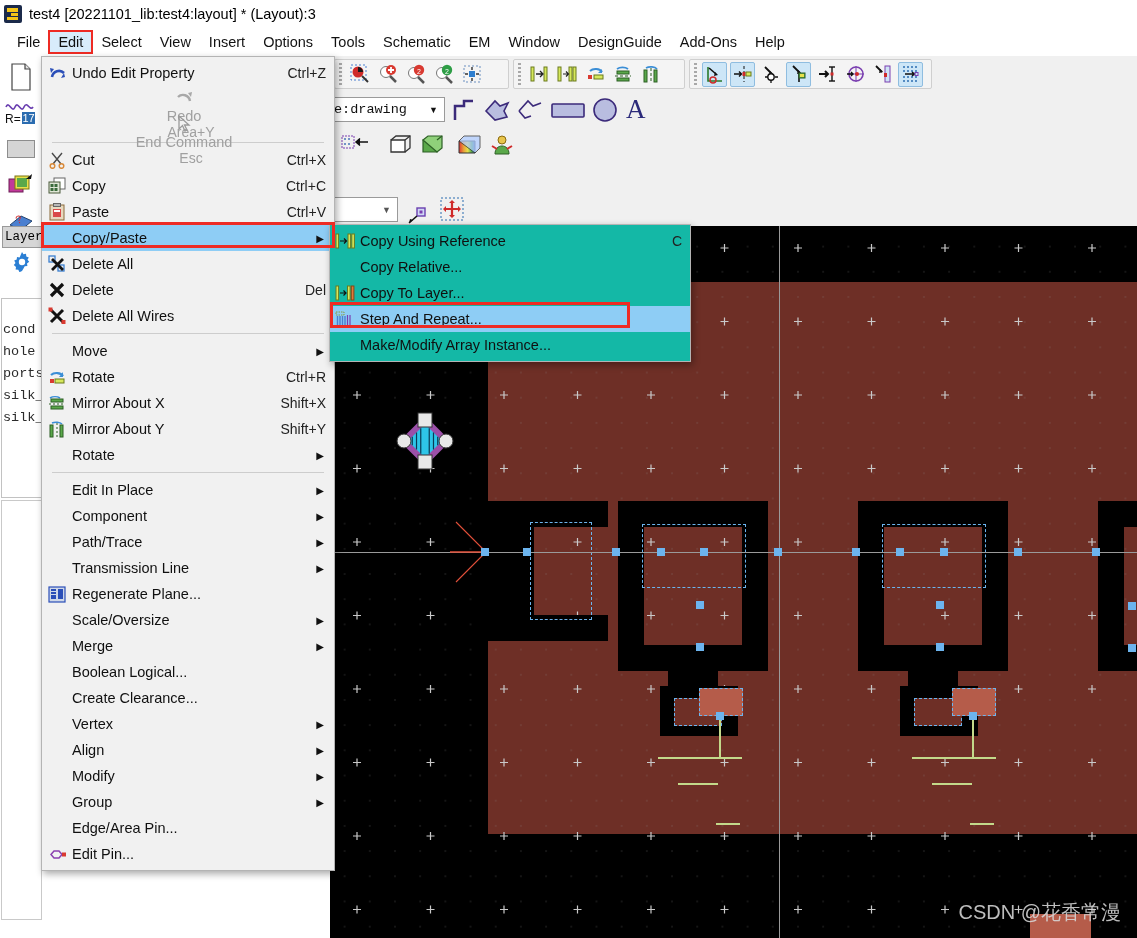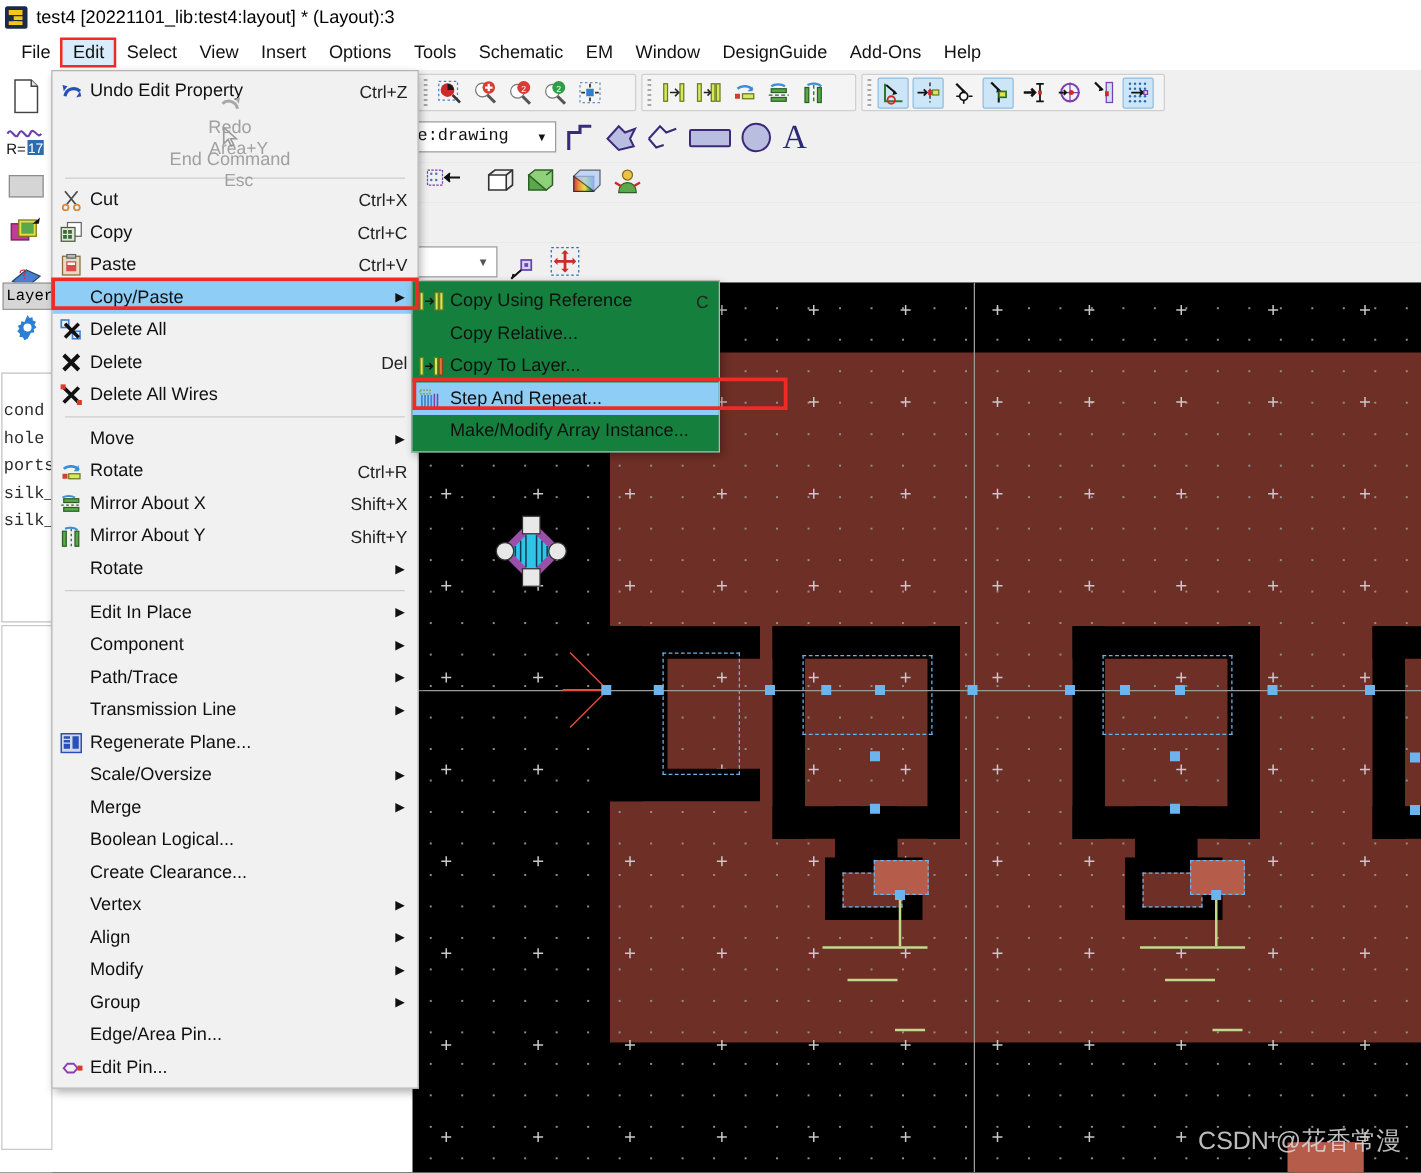--- a/index.html
+++ b/index.html
@@ -55,33 +55,33 @@
   .pad{position:absolute;background:#b55c4a;}
   .selsq{position:absolute;width:8px;height:8px;background:#6cb4ee;}
   .dashrect{position:absolute;border:1px dashed #6cb4ee;box-sizing:border-box;}
   .axis-h{position:absolute;height:1px;background:#9a9a9a;}
   .axis-v{position:absolute;width:1px;background:#9a9a9a;}
   .greenline{position:absolute;background:#c3d98a;}
   #watermark{position:absolute;right:16px;bottom:12px;color:#d8d8d8;font-size:20px;opacity:.88;white-space:nowrap;}
 
   
   #editmenu{position:absolute;left:41px;top:56px;width:294px;background:#f1f1f1;border:1px solid #b4b4b4;box-shadow:2px 3px 7px rgba(0,0,0,.33);z-index:60;padding:3px 0;box-sizing:border-box;}
-  .mi{display:flex;align-items:center;height:26px;padding:0 8px 0 0;position:relative;font-size:14.5px;color:#101010;justify-content:center;}
+  .mi{display:flex;align-items:center;height:26px;padding:0 8px 0 0;position:relative;font-size:14.5px;color:#101010;}
   .mi.disabled{color:#a0a0a0;flex-direction:column;}
   .mi .ico{width:30px;height:22px;display:flex;align-items:center;justify-content:center;flex:none;}
   .mi .lbl{flex:1;white-space:nowrap;}
   .mi .acc{color:#222;font-size:14px;margin-left:14px;white-space:nowrap;}
   .mi.disabled .acc{color:#a0a0a0;}
   .mi .arrow{width:12px;text-align:center;font-size:10px;color:#111;}
   .msep{height:1px;background:#cdcdcd;margin:4px 10px;}
   .mi.hl{background:#8ecdf5;}
   #hlbox{position:absolute;left:41px;top:222px;width:294px;height:26px;border:3px solid #ee2b24;box-sizing:border-box;z-index:62;pointer-events:none;}
 
   
-  #submenu{position:absolute;left:329px;top:224px;width:247px;background:#15803d;border:1px solid #b4b4b4;box-shadow:2px 3px 7px rgba(0,0,0,.33);z-index:61;padding:3px 0;box-sizing:border-box;}
+  #submenu{position:absolute;left:329px;top:224px;width:362px;background:#14b8a6;border:1px solid #b4b4b4;box-shadow:2px 3px 7px rgba(0,0,0,.33);z-index:61;padding:3px 0;box-sizing:border-box;}
   #subhlbox{position:absolute;left:330px;top:302px;width:300px;height:26px;border:3px solid #ee2b24;box-sizing:border-box;z-index:63;pointer-events:none;}
 
   
   svg{display:block;}
 </style>
 </head>
 <body>
 
 <div id="titlebar">
   <div id="app-icon"></div>

